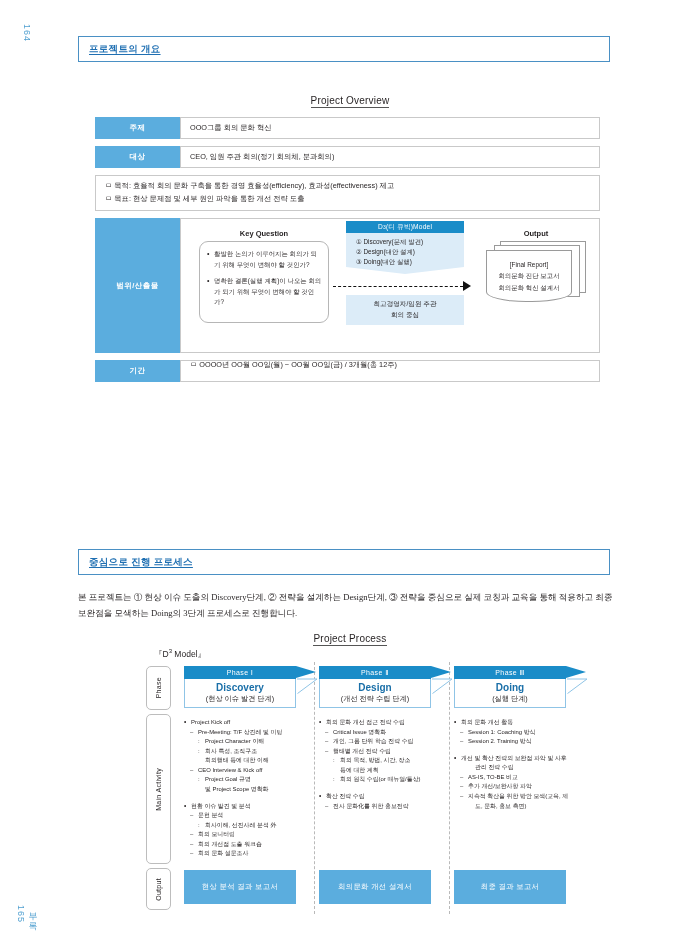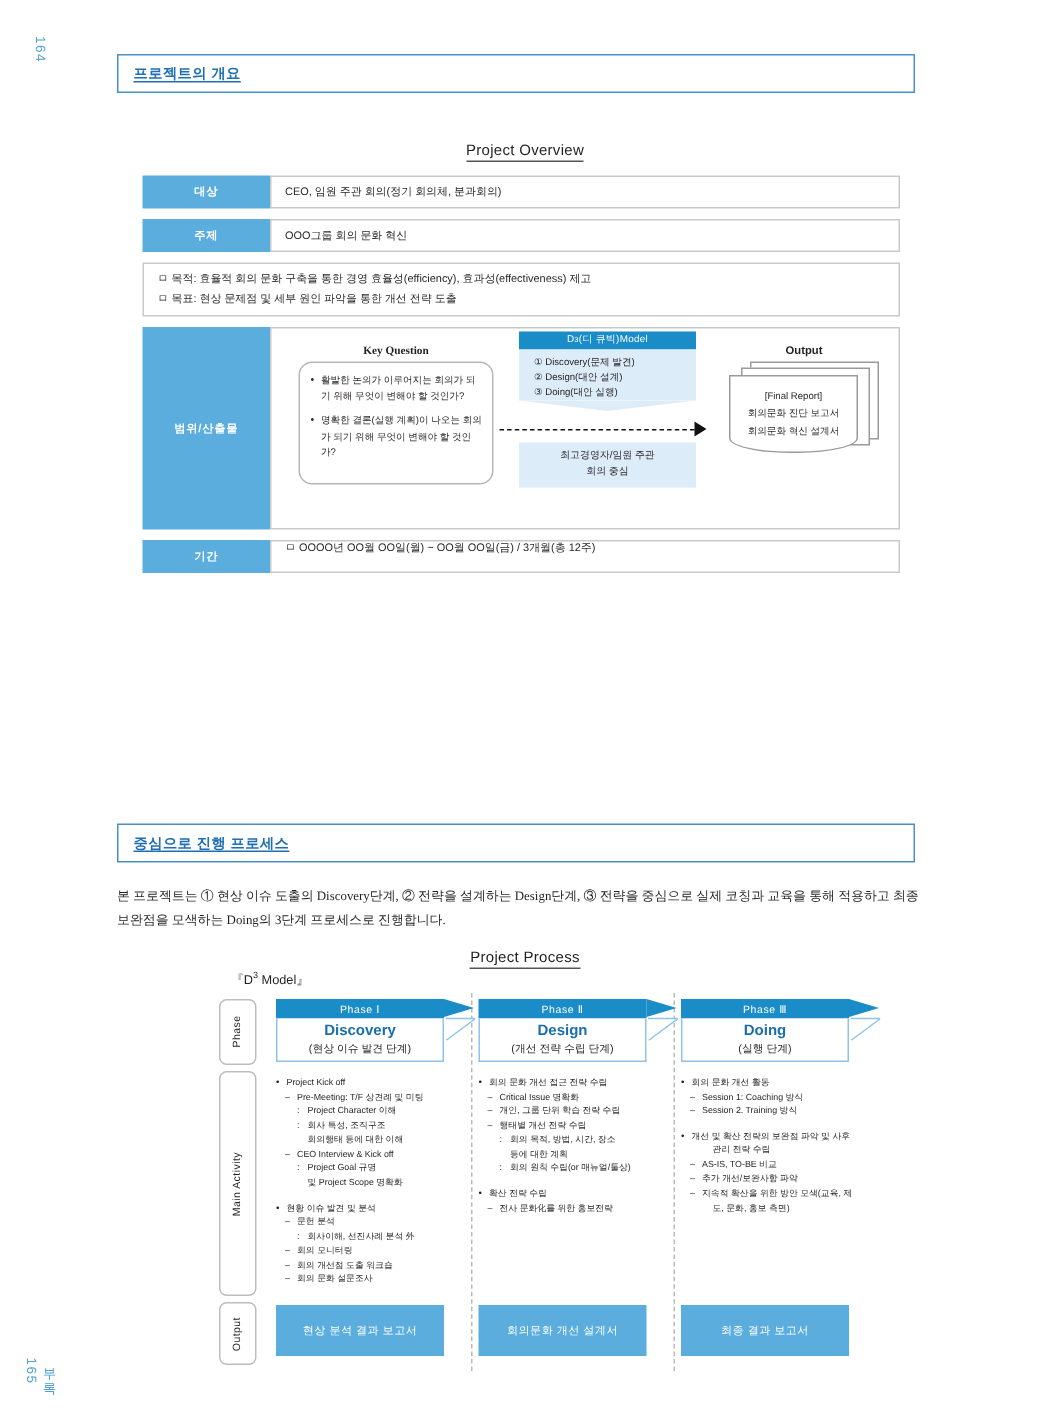--- a/index.html
+++ b/index.html
@@ -55,21 +55,21 @@
   .ov-row.r3 .ov-label,.ov-row.r3 .ov-val{height:36px;}
   .ov-row.r3 .ov-val{display:flex;flex-direction:column;justify-content:center;}
   .ov-row.r4 .ov-label,.ov-row.r4 .ov-val{height:135px;}
   .ov-row.r5 .ov-label,.ov-row.r5 .ov-val{height:22px;}
   .ov-row.r5 .ov-val{display:flex;align-items:center;padding-top:0;padding-bottom:12px;}
 
   
   .scope{position:relative;width:100%;height:100%;padding:0;}
   .scope .kq-title{
     position:absolute;left:18px;top:8px;width:130px;text-align:center;
-    font-size:7.5px;font-weight:bold;color:#231f20;font-family:Liberation Serif, serif;
+    font-size:7.5px;font-weight:bold;color:#231f20;
   }
   .kq-box{
     position:absolute;left:18px;top:22px;width:130px;height:82px;
     border:1px solid #b6b6b6;border-radius:9px;background:#fff;
     padding:7px 6px 0 6px;box-sizing:border-box;
   }
   .kq-item{
     position:relative;font-size:6.4px;line-height:1.65;color:#231f20;
     padding-left:8px;margin-bottom:6px;
   }
@@ -216,28 +216,28 @@
   <div class="sec-bar" style="top:36px">
     <span>프로젝트의 개요</span>
   </div>
 
   <div class="fig-title" style="top:95px">
     <b>Project Overview</b>
   </div>
 
   <div class="ov">
 
+    <div class="ov-row r1">
+      <div class="ov-label">주제</div>
+      <div class="ov-val">OOO그룹 회의 문화 혁신</div>
+    </div>
+
     <div class="ov-row r2">
       <div class="ov-label">대상</div>
       <div class="ov-val">CEO, 임원 주관 회의(정기 회의체, 분과회의)</div>
-    </div>
-
-    <div class="ov-row r1">
-      <div class="ov-label">주제</div>
-      <div class="ov-val">OOO그룹 회의 문화 혁신</div>
     </div>
 
     <div class="ov-row r3">
       <div class="ov-val">
         <div>ㅁ 목적: 효율적 회의 문화 구축을 통한 경영 효율성(efficiency), 효과성(effectiveness) 제고</div>
         <div>ㅁ 목표: 현상 문제점 및 세부 원인 파악을 통한 개선 전략 도출</div>
       </div>
     </div>
 
     <div class="ov-row r4">

